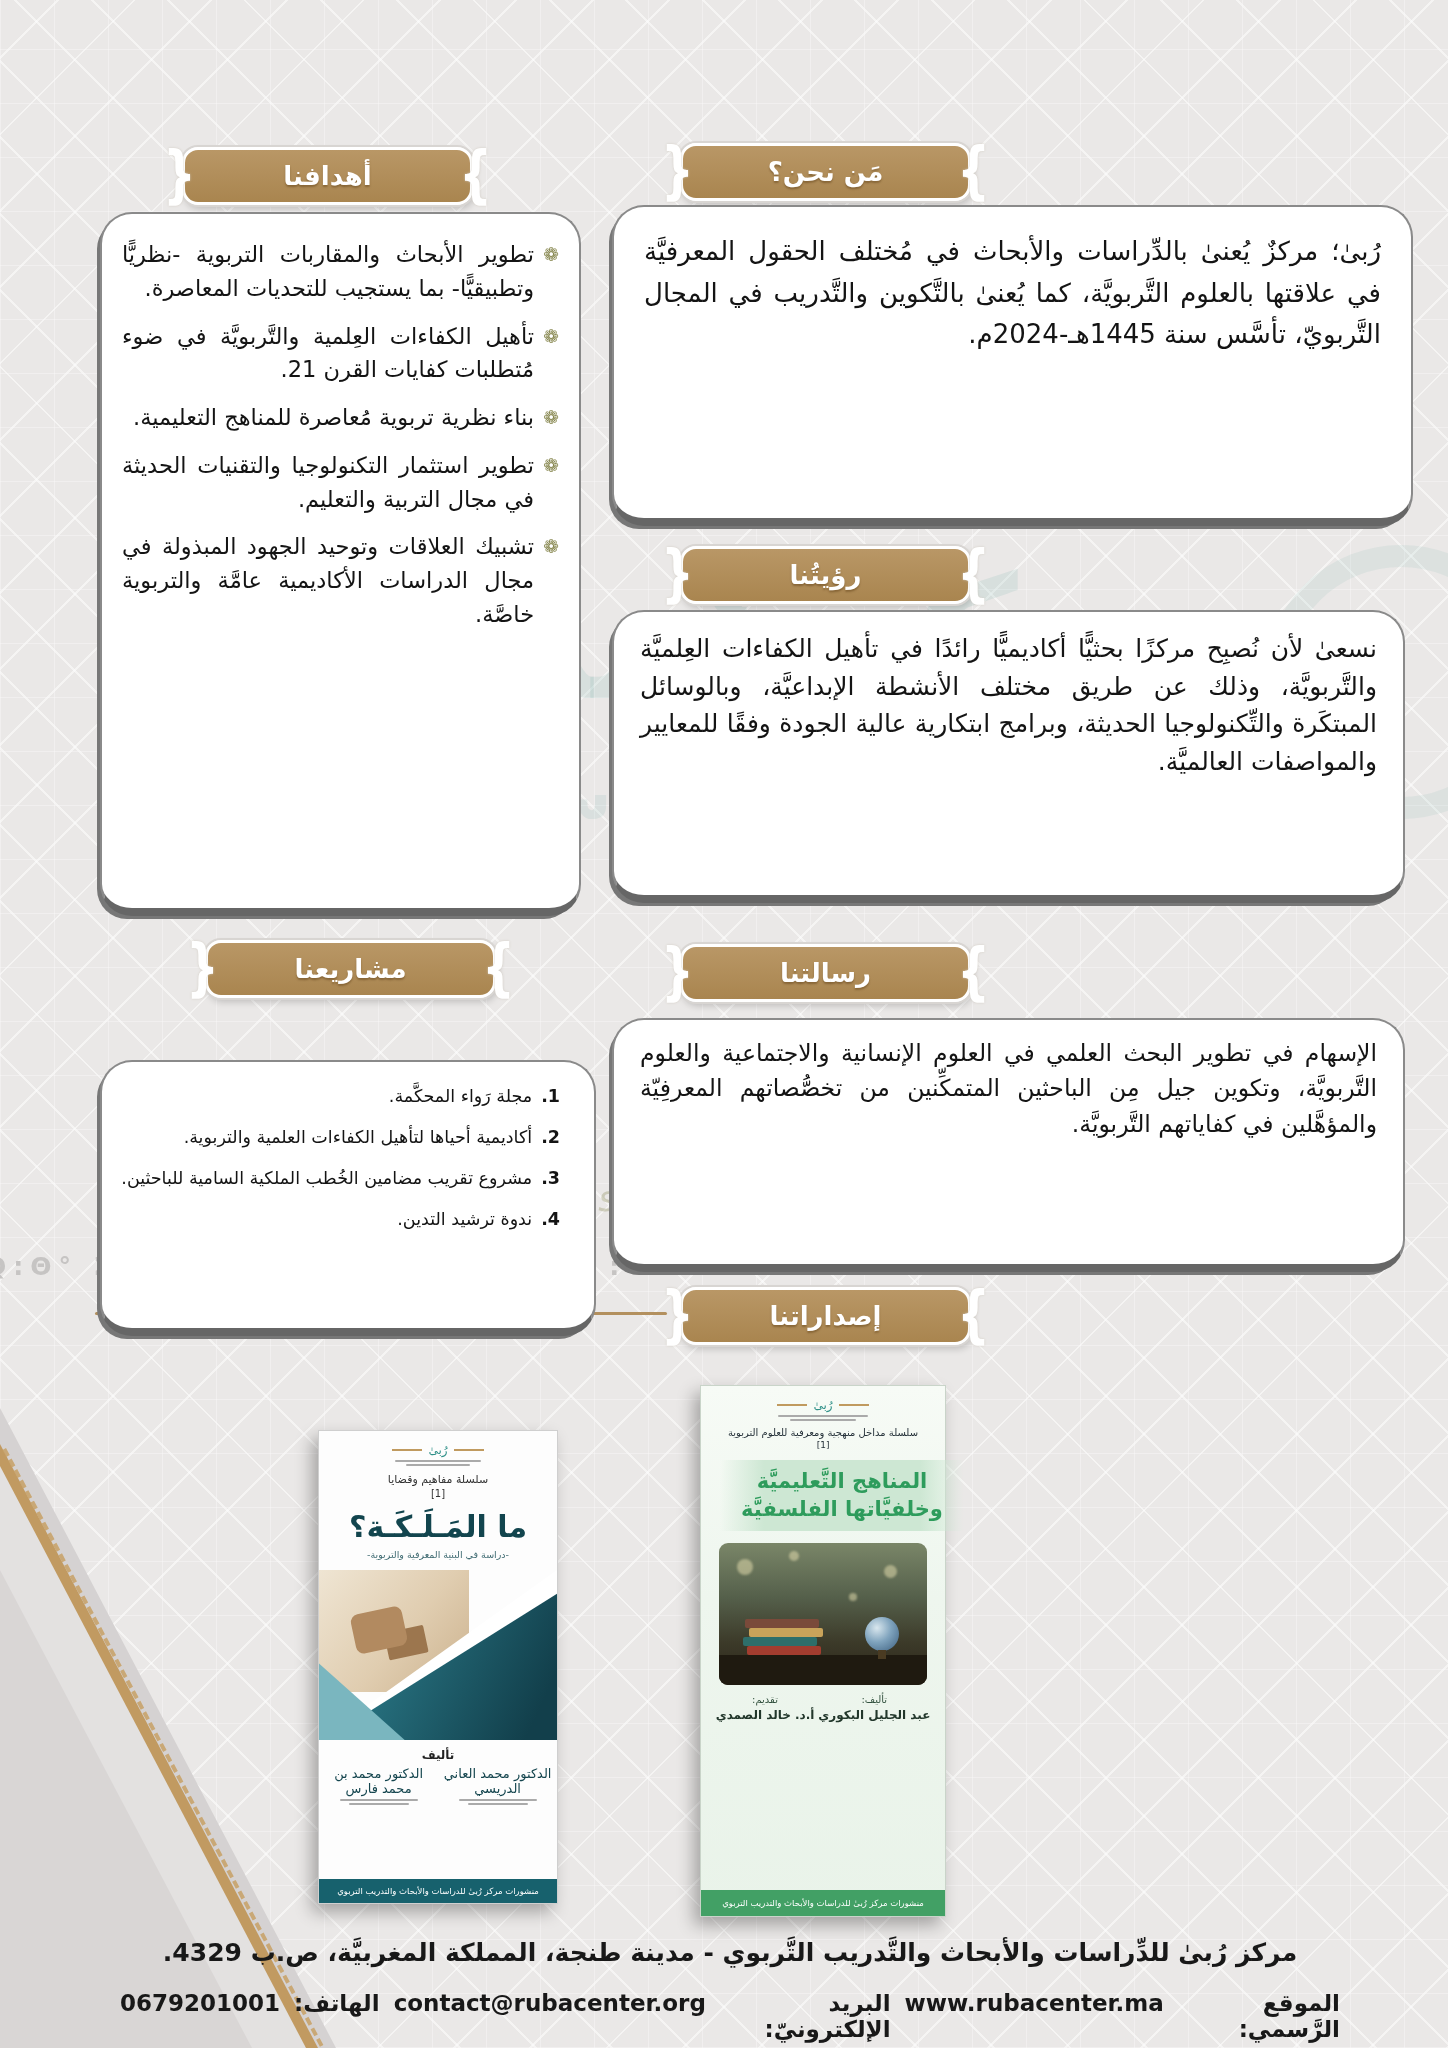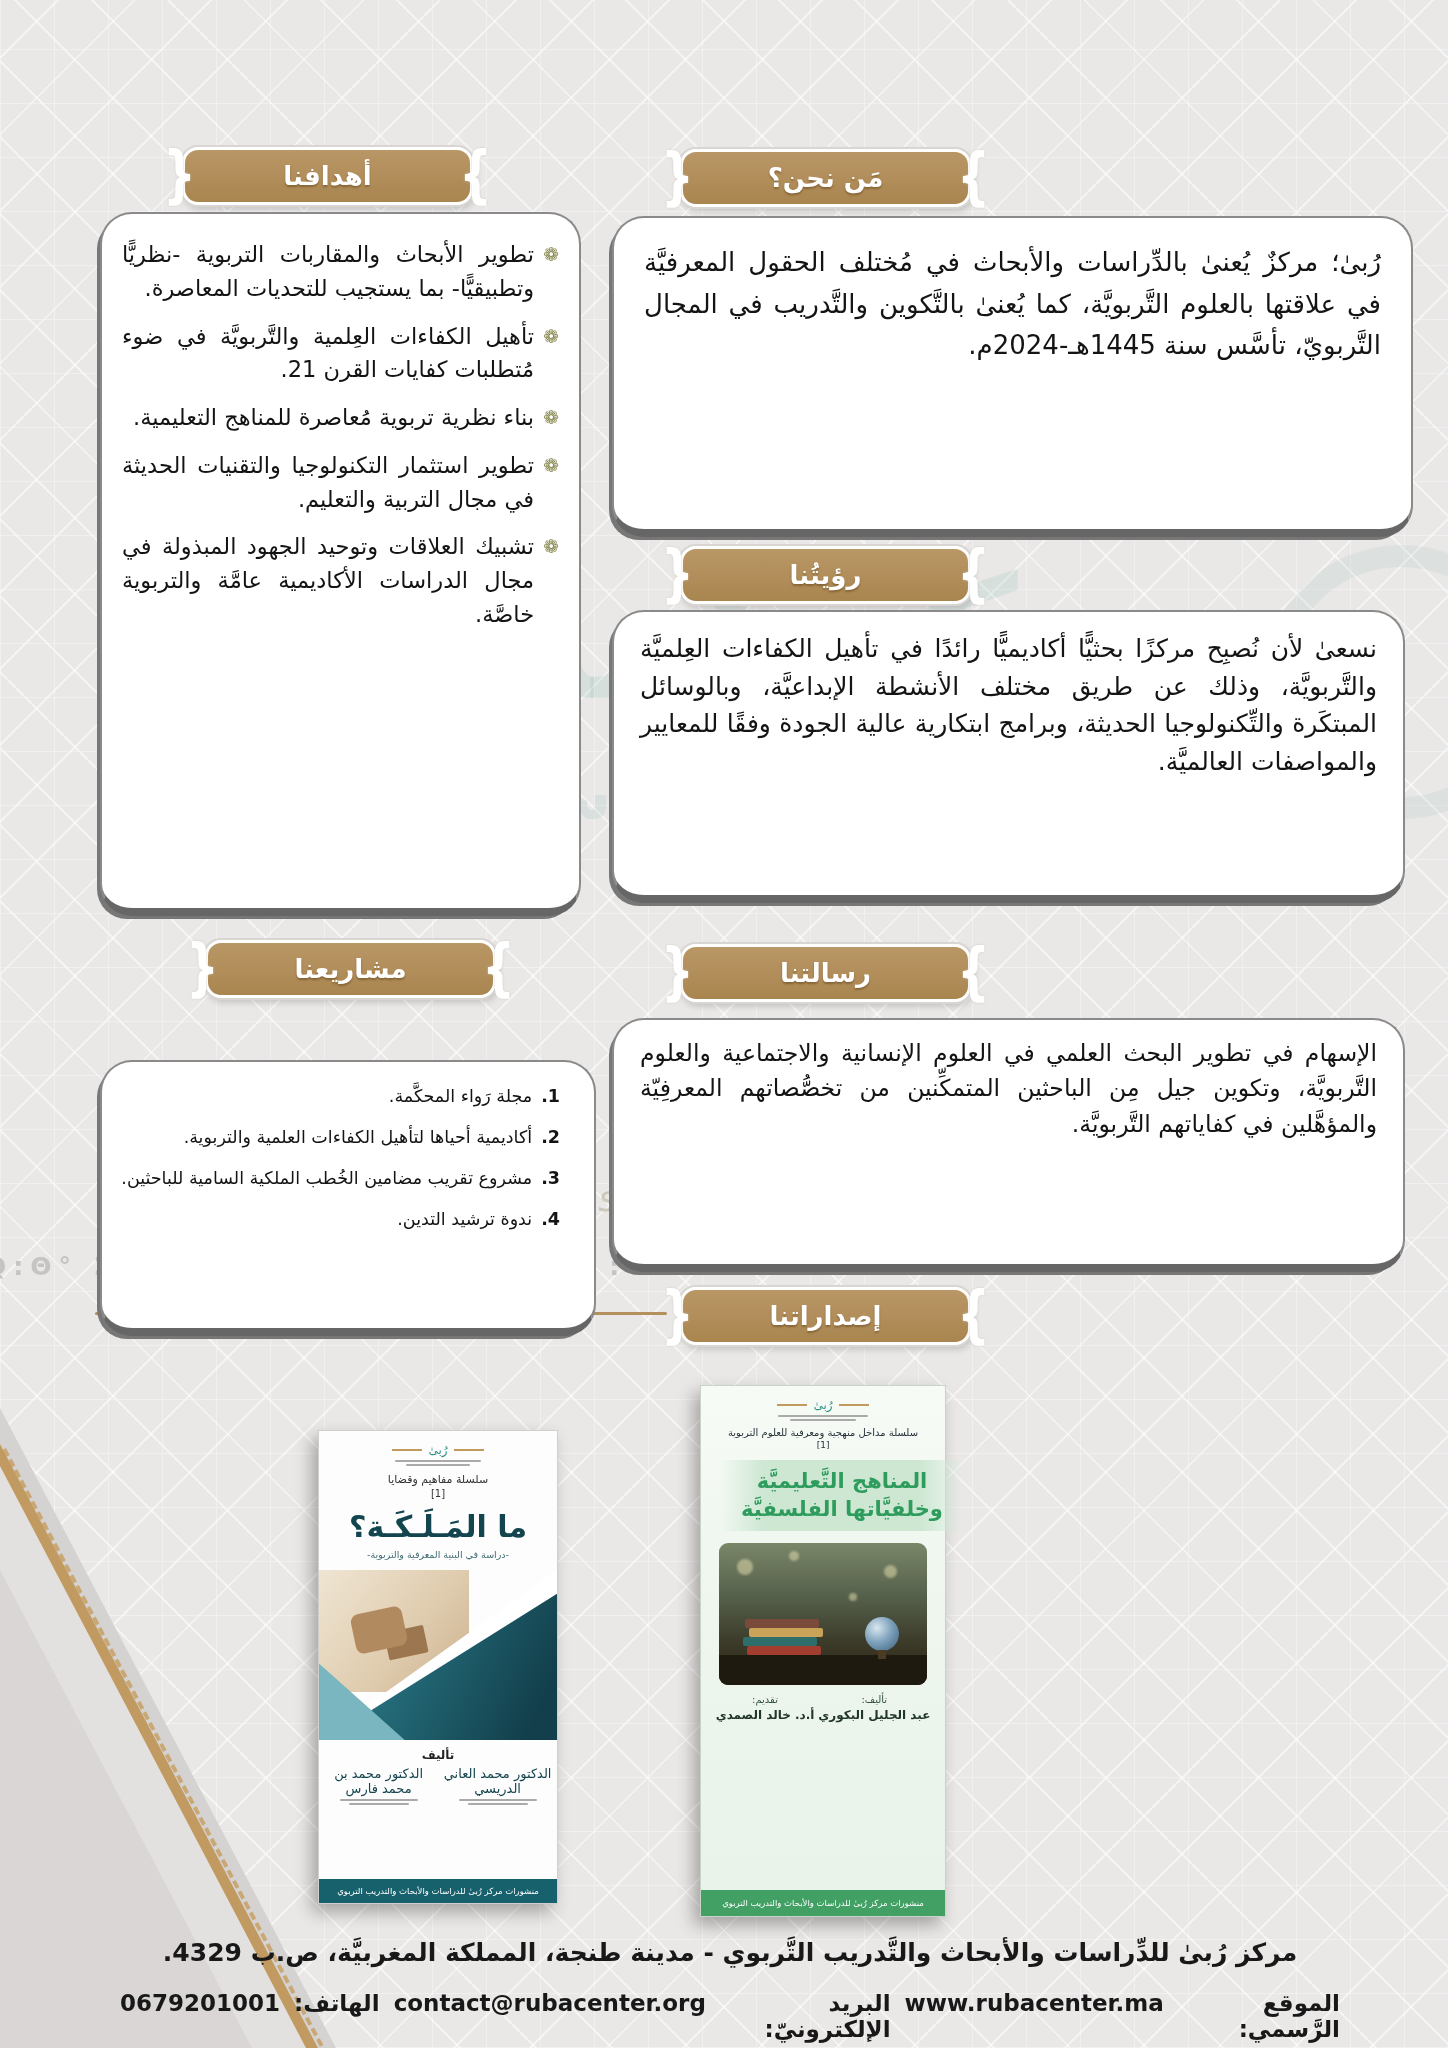--- a/index.html
+++ b/index.html
@@ -28,21 +28,21 @@
   .banner::before,.banner::after{position:absolute;top:50%;color:#fff;font-size:46px;font-weight:bold;
     transform:translateY(-54%) scaleY(1.35);text-shadow:0 0 2px #cfc9bf;}
   .banner::before{content:"{";left:-22px;}
   .banner::after{content:"}";right:-22px;}
 
   
   .card{position:absolute;z-index:2;background:#fff;border:2px solid #8a8a8a;border-bottom:8px solid #666;
     border-radius:32px;overflow:hidden;color:#141414;box-shadow:-5px 5px 0 -2px #777;}
   .card p{margin:0;text-align:justify;}
 
-  .card-who{left:612px;top:216px;width:737px;height:263px;padding:24px 30px;font-size:26px;line-height:1.6;}
+  .card-who{left:612px;top:205px;width:737px;height:263px;padding:24px 30px;font-size:26px;line-height:1.6;}
   .card-goals{left:100px;top:212px;width:437px;height:646px;padding:24px 20px;}
   .card-vision{left:612px;top:610px;width:737px;height:247px;padding:18px 26px;font-size:25px;line-height:1.5;}
   .card-projects{left:100px;top:1060px;width:460px;height:226px;padding:20px 16px;}
   .card-mission{left:612px;top:1018px;width:737px;height:212px;padding:16px 26px;font-size:23.5px;line-height:1.5;}
 
   ul.goals{list-style:none;margin:0;padding:0;font-size:22.5px;line-height:1.5;}
   ul.goals li{display:flex;gap:9px;margin-bottom:14px;}
   ul.goals .rosette{flex:0 0 auto;color:#85854c;font-size:19px;line-height:1.7;}
   ul.goals .rosette::before{content:"❁";}
   ul.goals p{flex:1;}
@@ -141,21 +141,21 @@
   <div class="corner-c"></div>
   <div class="corner-d"></div>
   <div class="corner-dash"></div>
   <div class="wm wm-arabic">مركز رُبىٰ</div>
   <div class="wm wm-arabic2">للدراسات والأبحاث</div>
   <div class="wm wm-research">Research</div>
   <div class="wm wm-tifinagh">°CC°Θ  Q:Θ°  Σ  +Y:ΟΣUΣΙ  Λ  ΣΟЖЖ:H  Λ  :Θ':Ι':  °ΘЖC°</div>
   <div class="wm wm-swirl"></div>
 
 
-  <div class="banner" style="left:680px;top:149px;">
+  <div class="banner" style="left:680px;top:143px;">
     <span>مَن نحن؟</span>
   </div>
   <div class="banner" style="left:680px;top:546px;">
     <span>رؤيتُنا</span>
   </div>
   <div class="banner" style="left:182px;top:147px;">
     <span>أهدافنا</span>
   </div>
   <div class="banner" style="left:205px;top:940px;">
     <span>مشاريعنا</span>

